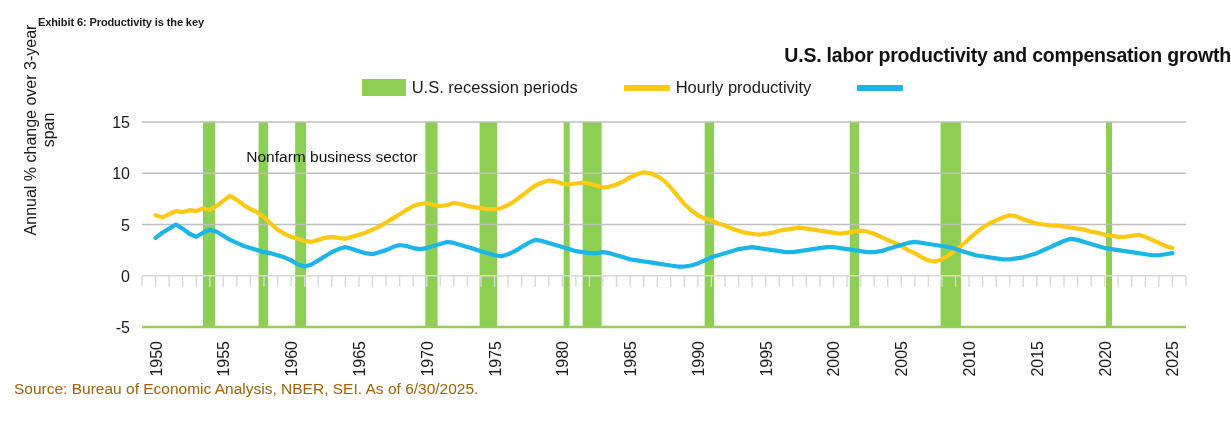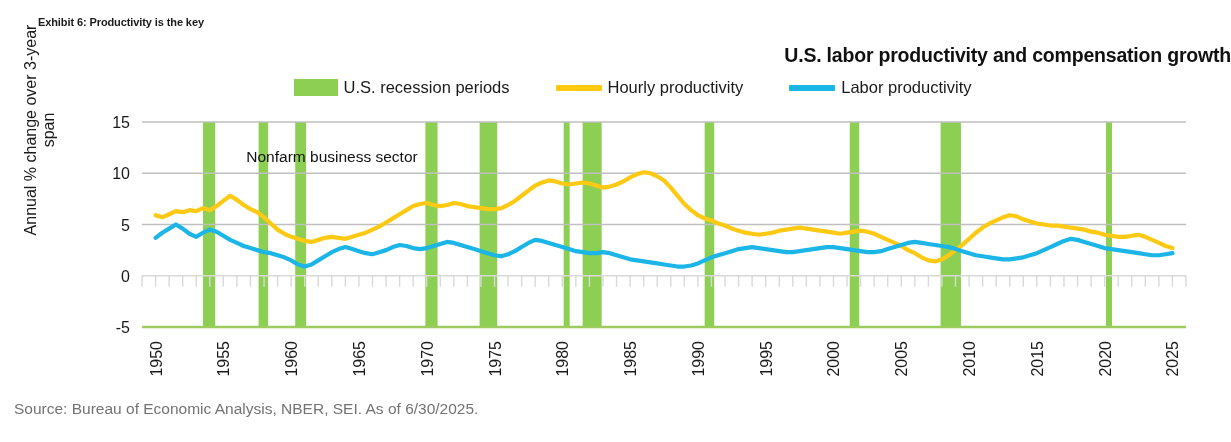--- a/index.html
+++ b/index.html
@@ -136,23 +136,23 @@
     width: 190px;
     text-align: center;
     font-size: 15.5px;
     font-weight: normal;
     color: #111111;
     line-height: 1.15;
   }
   #source-note {
     position: absolute;
     left: 14px;
-    top: 400px;
+    top: 380px;
     font-size: 15.5px;
-    color: #737373;
+    color: #a16207;
   }
 </style>
 </head>
 <body>
 
 <div id="exhibit-title">Exhibit 6: Productivity is the key</div>
 
 <div id="chart-title">
   <span id="chart-title-inner">U.S. labor productivity and compensation growth</span>
 </div>
@@ -161,21 +161,20 @@
   <div class="legend-entry">
     <span class="legend-swatch-box" style="background:#8DCF52"></span>
     <span>U.S. recession periods</span>
   </div>
   <div class="legend-entry">
     <span class="legend-swatch-line" style="background:#FDC913"></span>
     <span>Hourly productivity</span>
   </div>
   <div class="legend-entry">
     <span class="legend-swatch-line" style="background:#1CB5E8"></span>
-    <span>Labor productivity</span>
   </div>
 </div>
 
 <div id="y-axis-title">Annual % change over 3-year span</div>
 
 <div id="plot-wrap">
   <svg id="chart-svg" width="1231" height="442">
       <rect x="203.01298701298703" y="122" width="12.202597402598599" height="205" fill="#8DCF52"></rect>
       <rect x="258.6025974025962" y="122" width="9.490909090909668" height="205" fill="#8DCF52"></rect>
       <rect x="295.21038961038903" y="122" width="10.846753246752598" height="205" fill="#8DCF52"></rect>

